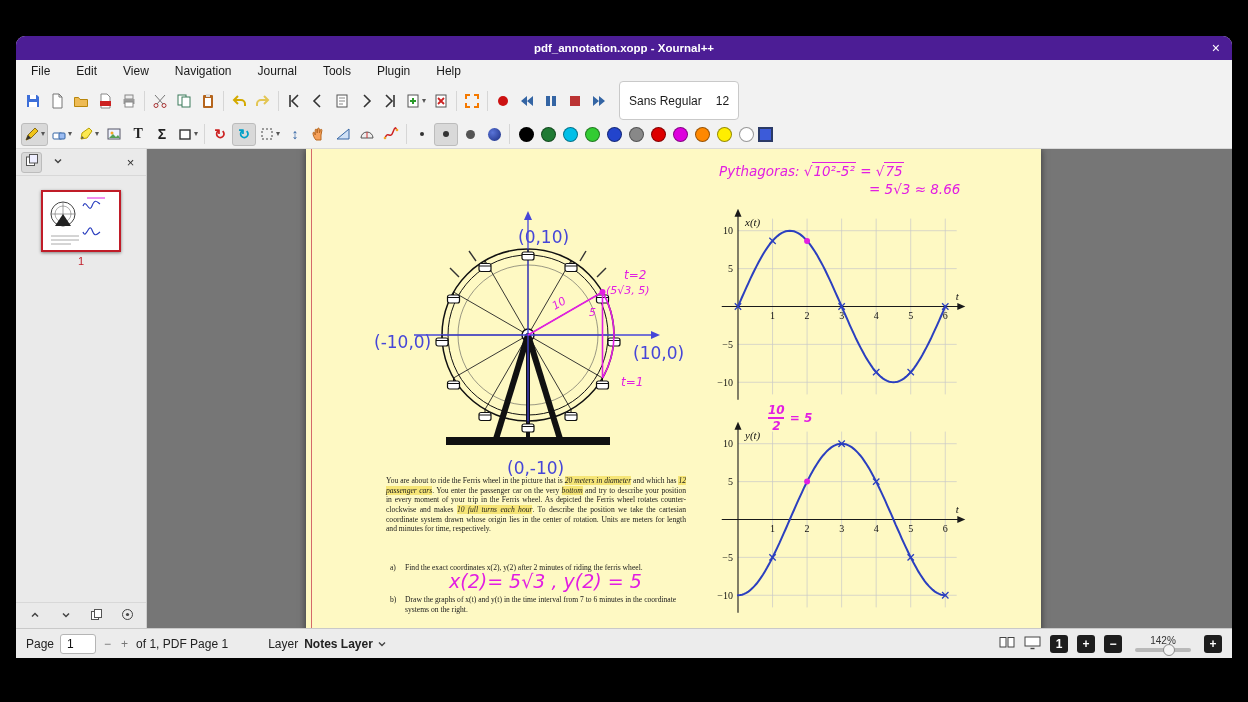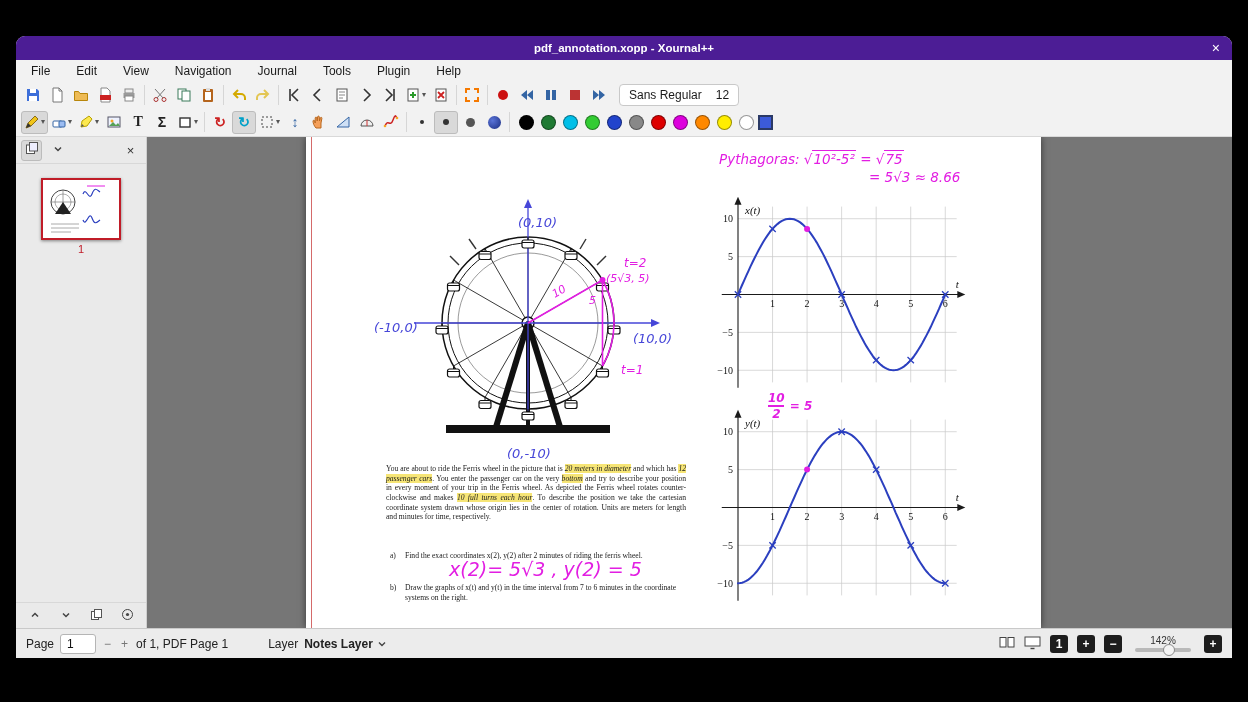--- a/index.html
+++ b/index.html
@@ -11,44 +11,44 @@
 .menubar span{padding:2px 7px;}
 .toolbar{display:flex;align-items:center;padding:0 5px;background:#f2f2f2;}
 .tb1{flex:0 0 27px;}
 .tb2{flex:0 0 29px;border-bottom:1px solid #d9d9d9;}
 .tbtn{height:23px;min-width:24px;border-radius:3px;display:flex;align-items:center;justify-content:center;padding:0 2px;gap:1px;border:1px solid transparent;}
 .tbtn.active{background:#d9d9d9;border-color:#bcbcbc;}
 .tbtn svg{display:block;}
 .glyph{font-size:14px;line-height:14px;font-weight:bold;color:#222;}
 .chev{font-size:8px;color:#555;line-height:8px;}
 .sep{width:1px;height:20px;background:#d6d6d6;margin:0 3px;flex:0 0 1px;}
-.fontbtn{background:#fff;border:1px solid #c9c9c9;border-radius:4px;height:22px;display:flex;align-items:center;padding:0 9px;gap:14px;font-size:12px;margin-left:8px;color:#1a1a1a;}
+.fontbtn{background:#fff;border:1px solid #c9c9c9;border-radius:4px;height:39px;display:flex;align-items:center;padding:0 9px;gap:14px;font-size:12px;margin-left:8px;color:#1a1a1a;}
 .dot{border-radius:50%;background:#333;display:inline-block;}
 .dot-s{width:4px;height:4px;}
 .dot-m{width:6px;height:6px;}
 .dot-l{width:9px;height:9px;background:#555;}
 .blob{width:13px;height:13px;border-radius:50%;background:radial-gradient(circle at 35% 35%, #5a74d8, #1a2d80);display:inline-block;}
 .swatchwrap{display:flex;align-items:center;gap:7px;margin-left:6px;}
 .swatch{width:15px;height:15px;border-radius:50%;border:1px solid rgba(0,0,0,.4);display:inline-block;}
 .picker{width:15px;height:15px;border:2px solid #2b3a66;background:#3c5bd9;display:inline-block;margin-left:4px;}
 .content{flex:1;display:flex;min-height:0;}
 .sidebar{flex:0 0 130px;background:#eaeaea;border-right:1px solid #cfcfcf;display:flex;flex-direction:column;}
 .sb-head{flex:0 0 27px;display:flex;align-items:center;padding:0 5px;gap:5px;border-bottom:1px solid #d8d8d8;}
 .sb-btn{height:21px;min-width:21px;border-radius:3px;display:flex;align-items:center;justify-content:center;}
 .sb-btn.active{background:#d9d9d9;border:1px solid #bcbcbc;}
 .sb-list{flex:1;display:flex;flex-direction:column;align-items:center;padding-top:14px;}
 .thumb{width:80px;height:62px;background:#fff;border:2px solid #c01c28;box-shadow:0 1px 3px rgba(0,0,0,.45);}
 .thumb-label{color:#c01c28;font-size:11px;margin-top:3px;text-align:center;}
 .sb-foot{flex:0 0 26px;display:flex;align-items:center;padding:0 8px;gap:10px;border-top:1px solid #d8d8d8;}
 .canvas{flex:1;position:relative;background:#767676;overflow:hidden;}
 .pagewrap{position:absolute;left:159px;top:0;width:735px;height:491px;}
-.page{position:absolute;inset:0;background:#ffffff;box-shadow:0 0 7px rgba(0,0,0,.55);font-family:"Liberation Serif",serif;color:#1a1a1a;}
+.page{position:absolute;inset:0;background:#fef9c3;box-shadow:0 0 7px rgba(0,0,0,.55);font-family:"Liberation Serif",serif;color:#1a1a1a;}
 .redline{position:absolute;left:5px;top:0;bottom:0;width:1px;background:#d46a6a;}
 .ink{position:absolute;font-family:"DejaVu Sans",sans-serif;font-style:italic;color:#e21ee2;white-space:nowrap;}
-.blue-label{position:absolute;font-family:"DejaVu Sans",sans-serif;font-style:italic;color:#4646d8;font-size:13px;white-space:nowrap;}
+.blue-label{position:absolute;font-family:"DejaVu Sans",sans-serif;color:#4646d8;font-size:17px;white-space:nowrap;}
 .pyl1{font-size:13.5px;}
 .pyl2{font-size:13.5px;margin-left:150px;margin-top:2px;}
 .sqrt>span{border-top:1.5px solid currentColor;padding:0 1px;}
 .frac{display:inline-flex;align-items:center;gap:5px;font-weight:bold;font-size:12px;}
 .frac .stack{display:inline-flex;flex-direction:column;align-items:center;line-height:1;}
 .frac .bar{width:16px;height:1.6px;background:#e21ee2;margin:1px 0;}
 .ptext{position:absolute;left:80px;top:327px;width:300px;font-size:7.6px;line-height:1.27;text-align:justify;}
 .hl{background:#f6e576;font-style:italic;}
 .pitem{position:absolute;left:84px;width:302px;font-size:7.6px;line-height:1.27;display:flex;gap:5px;}
 .pitem .lab{flex:0 0 10px;}

